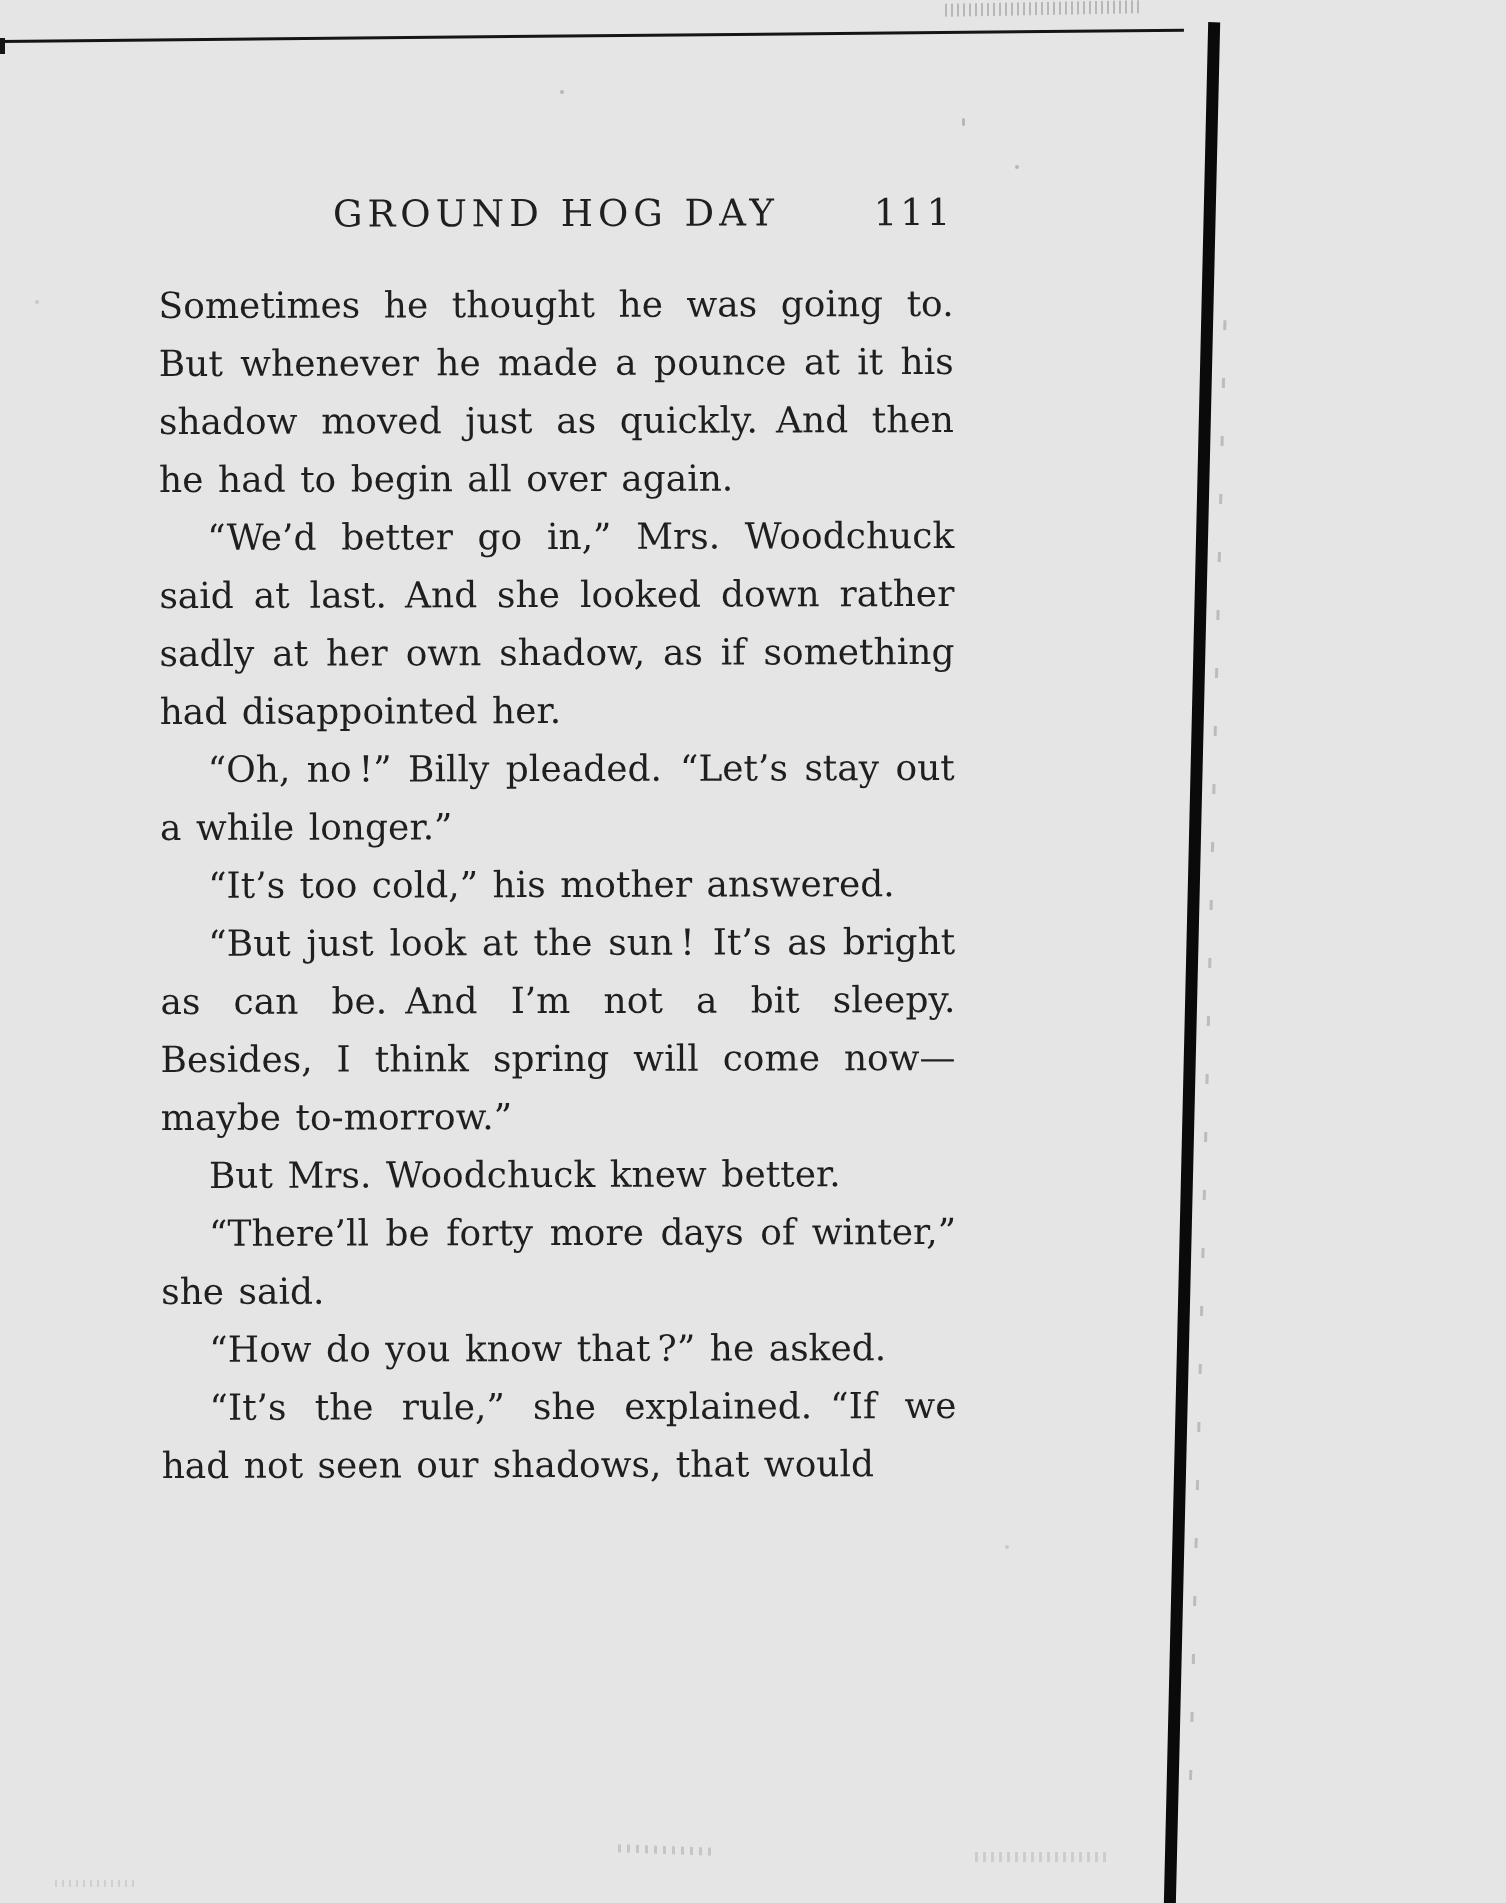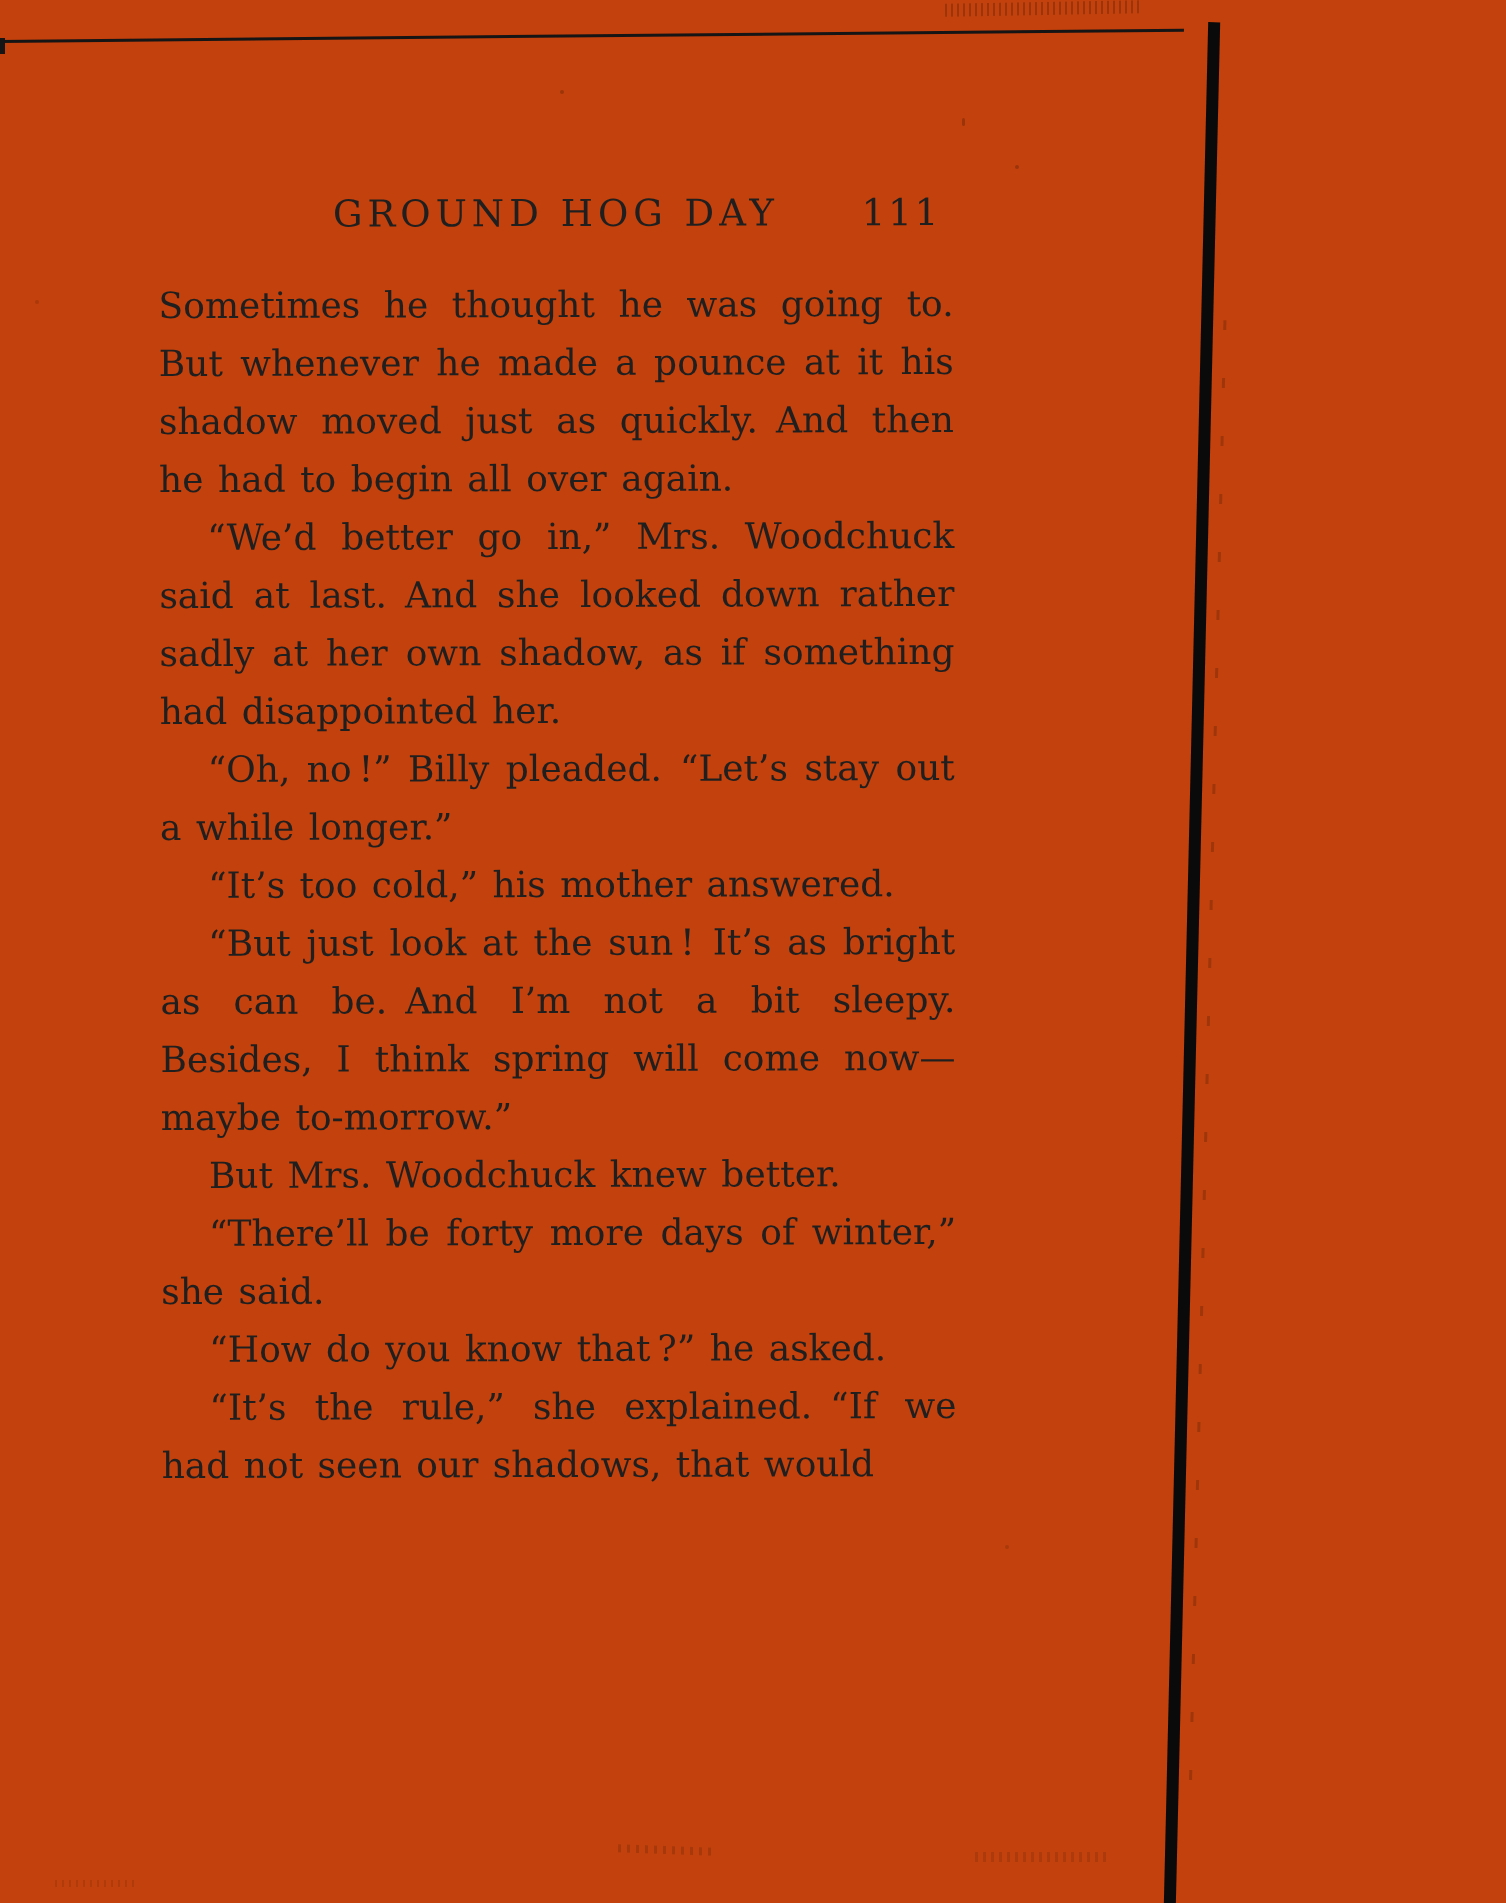--- a/index.html
+++ b/index.html
@@ -11,21 +11,21 @@
     width: 1506px;
     height: 1903px;
     position: relative;
     overflow: hidden;
     font-family: "DejaVu Serif", "Liberation Serif", serif;
   }
 
   .scan-page {
     position: absolute;
     inset: 0;
-    background: #c2410c;
+    background: #e5e5e5;
   }
 
   
   .text-block {
     position: absolute;
     left: 160px;
     top: 192px;
     width: 795px;
     color: #1f1f1f;
     transform: rotate(-0.15deg);
@@ -38,21 +38,21 @@
     text-align: center;
     height: 58px;
     margin-bottom: 26px;
     white-space: nowrap;
   }
   .page-header .running-title {
     display: inline-block;
   }
   .page-header .page-number {
     position: absolute;
-    right: 12px;
+    right: 0;
     top: 0;
     letter-spacing: 3px;
     margin-left: 36px;
   }
 
   .para {
     margin: 0;
     font-size: 36px;
     line-height: 58px;
     text-align: justify;

